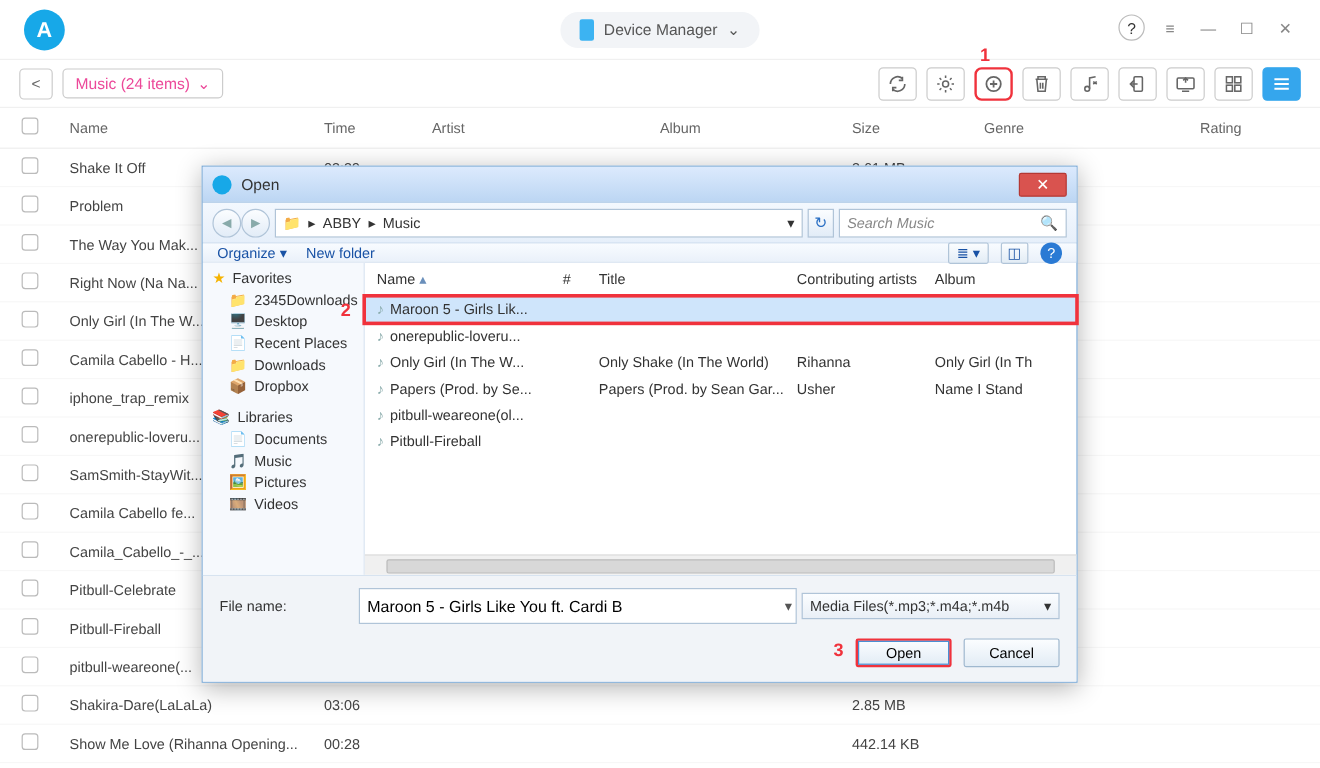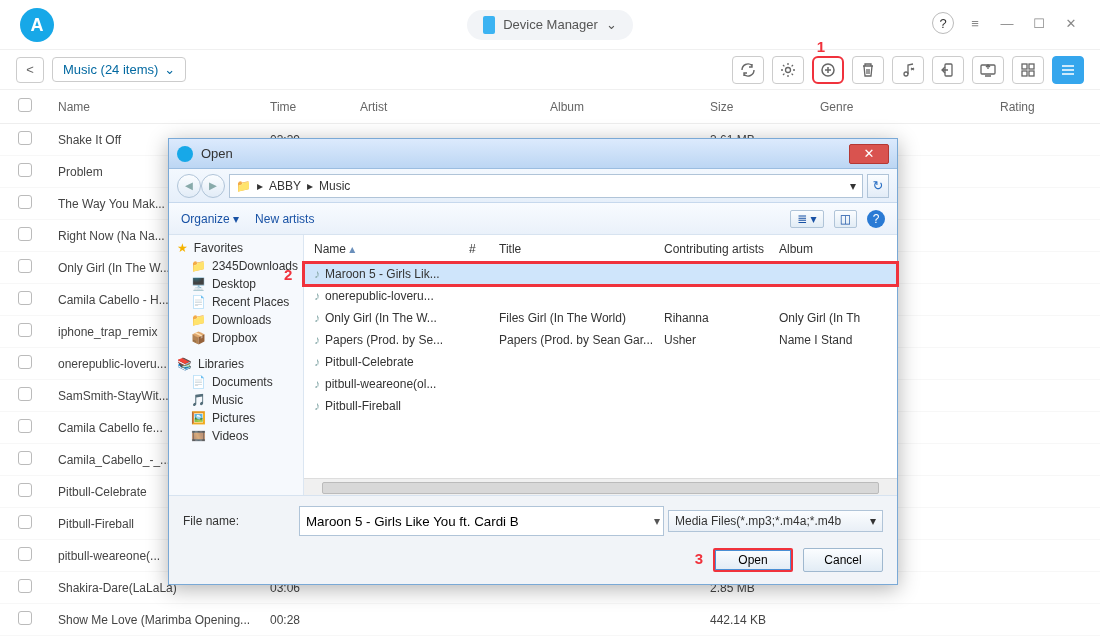--- a/index.html
+++ b/index.html
@@ -6,21 +6,21 @@
 body{background:#fff;width:1100px;height:640px;overflow:hidden;font-size:13px;color:#333}
 .topbar{height:50px;display:flex;align-items:center;justify-content:center;position:relative;border-bottom:1px solid #f0f0f0}
 .logo{position:absolute;left:20px;top:8px;width:34px;height:34px;border-radius:50%;background:#17a8e8;display:flex;align-items:center;justify-content:center;color:#fff;font-weight:bold;font-size:18px}
 .device-pill{background:#f2f4f7;border-radius:16px;padding:6px 16px;display:flex;align-items:center;gap:8px;color:#555}
 .device-pill .phone{width:12px;height:18px;background:#3cb3f2;border-radius:2px}
 .win-controls{position:absolute;right:18px;top:12px;display:flex;gap:10px;align-items:center}
 .wc{width:22px;height:22px;display:flex;align-items:center;justify-content:center;color:#888}
 .wc-circle{width:22px;height:22px;border:1px solid #bbb;border-radius:50%;display:flex;align-items:center;justify-content:center}
 .toolbar{height:40px;display:flex;align-items:center;padding:0 16px;gap:8px;border-bottom:1px solid #f0f0f0}
 .nav-back{width:28px;height:26px;border:1px solid #ccc;border-radius:4px;display:flex;align-items:center;justify-content:center;color:#666}
-.crumb{border:1px solid #ccc;border-radius:4px;padding:4px 10px;display:flex;align-items:center;gap:6px;color:#0369a1}
+.crumb{border:1px solid #ccc;border-radius:4px;padding:4px 10px;display:flex;align-items:center;gap:6px;color:#ec4899}
 .toolbar-spacer{flex:1}
 .icon-btn{width:32px;height:28px;border:1px solid #ccc;border-radius:4px;display:flex;align-items:center;justify-content:center;color:#666;background:#fff}
 .icon-btn.highlight{border:2px solid #f0323c;border-radius:6px}
 .icon-btn.active{background:#35a6ed;color:#fff;border-color:#35a6ed}
 .callout{position:absolute;font-weight:bold;color:#f0323c;font-size:15px}
 .table-head{display:flex;height:34px;border-bottom:1px solid #eee;align-items:center;color:#666;font-size:12px}
 .col-check{width:50px;text-align:center}
 .col-name{width:220px;padding-left:8px}
 .col-time{width:90px}
 .col-artist{width:190px}
@@ -32,21 +32,21 @@
 .chk{width:14px;height:14px;border:1px solid #bbb;border-radius:3px;display:inline-block}
 .dialog{position:absolute;left:168px;top:138px;width:730px;background:#fff;border:1px solid #7aa9d6;box-shadow:0 4px 20px rgba(0,0,0,.3)}
 .dlg-title{height:30px;background:linear-gradient(#dceafd,#bcd6f3);display:flex;align-items:center;padding:0 8px;gap:8px;border-bottom:1px solid #9bbde0}
 .dlg-title .x{margin-left:auto;width:40px;height:20px;background:#d9534f;border:1px solid #b43834;border-radius:2px;color:#fff;display:flex;align-items:center;justify-content:center;font-size:13px}
 .dlg-nav{height:34px;background:linear-gradient(#f3f8fe,#e6effa);display:flex;align-items:center;padding:0 8px;gap:4px;border-bottom:1px solid #c6d8ed}
 .nav-arr{display:flex;gap:0}
 .nav-arr span{width:24px;height:24px;border:1px solid #b0c4d8;background:linear-gradient(#fbfdff,#e2ecf7);border-radius:50%;display:flex;align-items:center;justify-content:center;color:#8aa}
 .addr{flex:1;height:24px;border:1px solid #b0c4d8;background:#fff;display:flex;align-items:center;padding:0 6px;gap:6px;font-size:12px}
 .fld-ico{color:#f0c24b}
 .search{width:190px;height:24px;border:1px solid #b0c4d8;background:#fff;display:flex;align-items:center;padding:0 6px;gap:6px;color:#888;font-style:italic;font-size:12px}
-.dlg-tool{height:32px;background:linear-gradient(#f8fbff,#eaf1fa);display:flex;align-items:center;padding:0 12px;gap:16px;border-bottom:1px solid #d7e3f0;color:#1952a5;font-size:12px}
+.dlg-tool{height:16px;background:linear-gradient(#f8fbff,#eaf1fa);display:flex;align-items:center;padding:0 12px;gap:16px;border-bottom:1px solid #d7e3f0;color:#1952a5;font-size:12px}
 .dlg-tool .right{margin-left:auto;display:flex;gap:10px;align-items:center}
 .dlg-body{display:flex;height:260px}
 .sidebar{width:135px;background:#f6f9fd;border-right:1px solid #dbe6f2;padding:4px 0;font-size:12px;overflow:hidden}
 .sb-group{padding:2px 8px;display:flex;align-items:center;gap:6px;color:#333}
 .sb-group.h{font-weight:normal}
 .sb-item{padding:2px 8px 2px 22px;display:flex;align-items:center;gap:6px}
 .files{flex:1;display:flex;flex-direction:column}
 .file-head{display:flex;height:28px;border-bottom:1px solid #e6ecf3;align-items:center;font-size:12px;color:#333;padding-left:10px}
 .fh-name{width:155px}
 .fh-num{width:30px}
@@ -307,21 +307,21 @@
   <div class="col-name">Shakira-Dare(LaLaLa)</div>
   <div class="col-time">03:06</div>
   <div class="col-artist"></div>
   <div class="col-album"></div>
   <div class="col-size">2.85 MB</div>
   <div class="col-genre"></div>
   <div class="col-rating"></div>
     </div>
     <div class="row">
       <div class="col-check"><span class="chk"></span></div>
-  <div class="col-name">Show Me Love (Marimba Opening...</div>
+  <div class="col-name">Show Me Love (Rihanna Opening...</div>
   <div class="col-time">00:28</div>
   <div class="col-artist"></div>
   <div class="col-album"></div>
   <div class="col-size">442.14 KB</div>
   <div class="col-genre"></div>
   <div class="col-rating"></div>
     </div>
   </div>
 
 <div class="dialog">
@@ -337,24 +337,28 @@
     </div>
     <div class="addr">
       <span class="fld-ico">📁</span>
       <span>▸</span>
       <span>ABBY</span>
       <span>▸</span>
       <span>Music</span>
       <span style="margin-left:auto">▾</span>
     </div>
     <div style="width:22px;height:24px;border:1px solid #b0c4d8;background:linear-gradient(#fbfdff,#e2ecf7);display:flex;align-items:center;justify-content:center;color:#2a6fc4">↻</div>
+    <div class="search">
+      <span>Search Music</span>
+      <span style="margin-left:auto;font-style:normal;color:#6a8fbb">🔍</span>
+    </div>
   </div>
   <div class="dlg-tool">
     <span><span>Organize</span> ▾</span>
-    <span>New artists</span>
+    <span>New folder</span>
     <div class="right">
       <span style="border:1px solid #b0c4d8;padding:1px 6px;background:linear-gradient(#fbfdff,#e2ecf5);border-radius:2px">≣ ▾</span>
       <span style="border:1px solid #b0c4d8;padding:1px 5px;background:linear-gradient(#fbfdff,#e2ecf5);border-radius:2px">◫</span>
       <span style="width:18px;height:18px;border-radius:50%;background:#2a7ad4;color:#fff;display:inline-flex;align-items:center;justify-content:center;font-size:12px">?</span>
     </div>
   </div>
   <div class="dlg-body">
     <div class="sidebar">
       <div class="sb-group h">
           <span style="color:#f5b301">★</span>
@@ -426,37 +430,30 @@
           <div class="file-row">
             <div class="fh-name"><span class="fi">♪</span>onerepublic-loveru...</div>
   <div class="fh-num"></div>
   <div class="fh-title"></div>
   <div class="fh-art"></div>
   <div class="fh-alb"></div>
           </div>
           <div class="file-row">
             <div class="fh-name"><span class="fi">♪</span>Only Girl (In The W...</div>
   <div class="fh-num"></div>
-  <div class="fh-title">Files Girl (In The World)</div>
+  <div class="fh-title">Only Shake (In The World)</div>
   <div class="fh-art">Rihanna</div>
   <div class="fh-alb">Only Girl (In Th</div>
           </div>
           <div class="file-row">
             <div class="fh-name"><span class="fi">♪</span>Papers (Prod. by Se...</div>
   <div class="fh-num"></div>
   <div class="fh-title">Papers (Prod. by Sean Gar...</div>
   <div class="fh-art">Usher</div>
   <div class="fh-alb">Name I Stand</div>
-          </div>
-          <div class="file-row">
-            <div class="fh-name"><span class="fi">♪</span>Pitbull-Celebrate</div>
-  <div class="fh-num"></div>
-  <div class="fh-title"></div>
-  <div class="fh-art"></div>
-  <div class="fh-alb"></div>
           </div>
           <div class="file-row">
             <div class="fh-name"><span class="fi">♪</span>pitbull-weareone(ol...</div>
   <div class="fh-num"></div>
   <div class="fh-title"></div>
   <div class="fh-art"></div>
   <div class="fh-alb"></div>
           </div>
           <div class="file-row">
             <div class="fh-name"><span class="fi">♪</span>Pitbull-Fireball</div>

